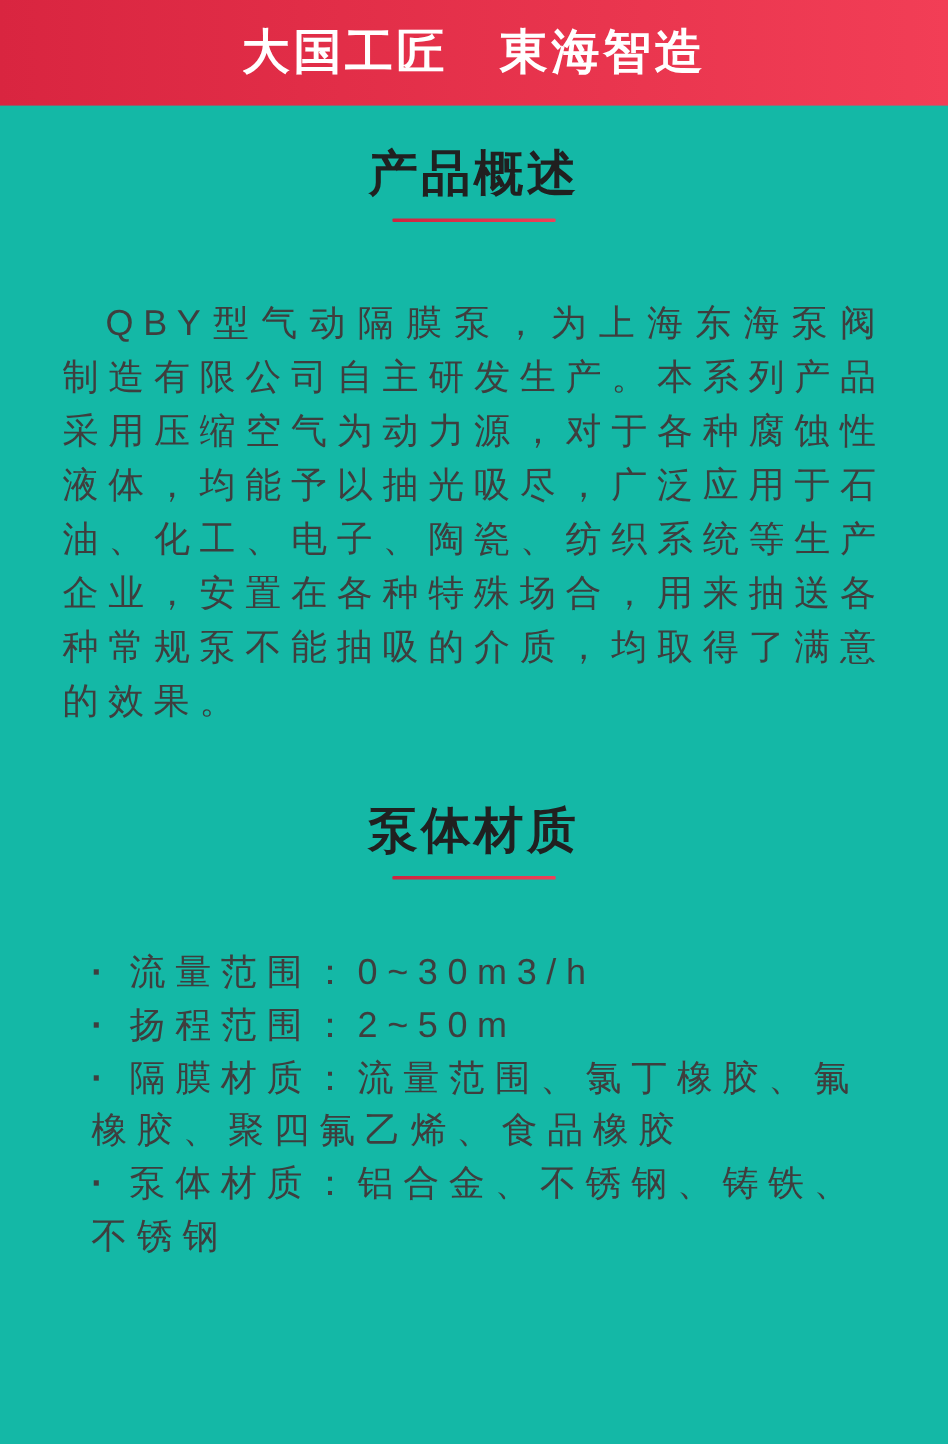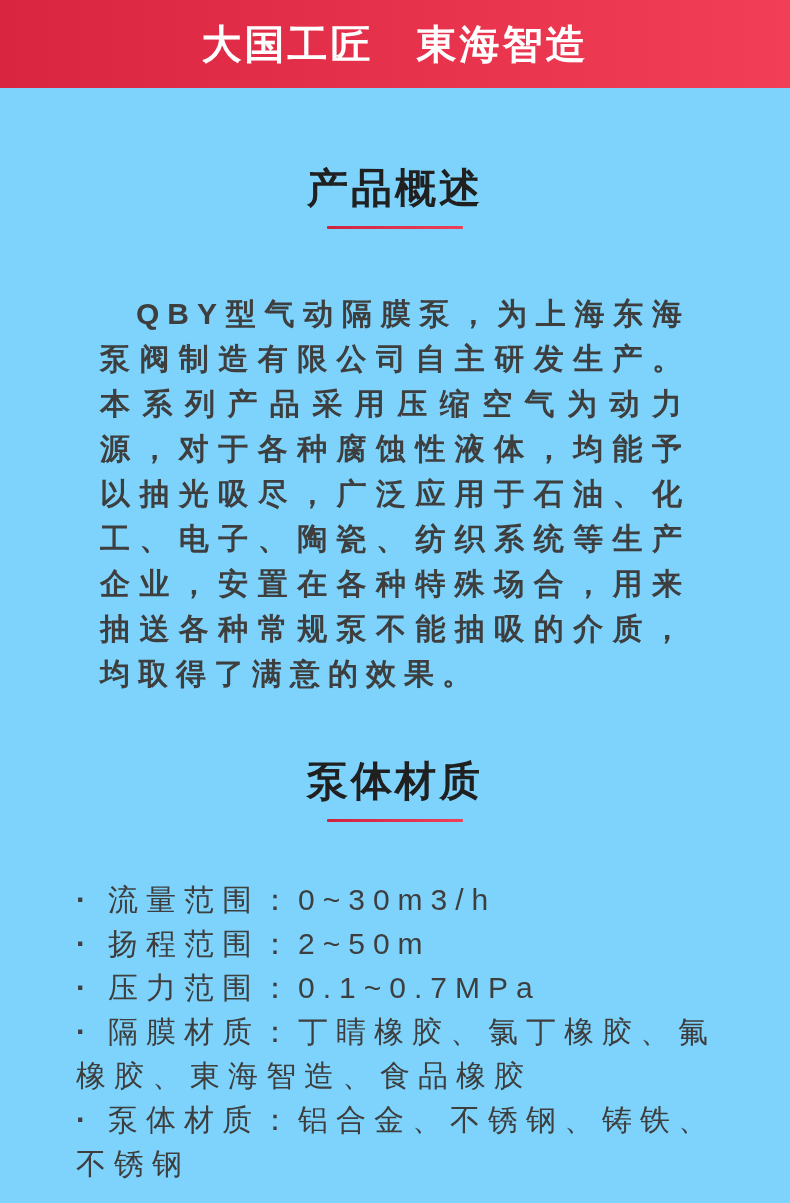--- a/index.html
+++ b/index.html
@@ -1,68 +1,68 @@
 <!DOCTYPE html>
 <html style="--banner-left: #d92540; --banner-right: #f23e56; --underline-left: #cf2440; --underline-right: #ef4058; --title: #202020; --text: #3e3e3e;"><head>
 <meta charset="utf-8">
 <style>
   html, body { margin: 0; padding: 0; background: #ffffff; }
   body {
     width: 790px; height: 1203px; overflow: hidden;
     font-family: "Liberation Sans", sans-serif;
     -webkit-font-smoothing: antialiased;
   }
-  .page { width: 790px; height: 1203px; background: #7dd3fc; position: relative; }
+  .page { width: 790px; height: 1203px; background: #14b8a6; position: relative; }
 
   
   .banner {
     width: 790px; height: 88px;
     background: linear-gradient(90deg, var(--banner-left, #d92540), var(--banner-right, #f23e56));
     display: flex; align-items: center; justify-content: center;
   }
   .banner-title {
     margin: 0;
     color: #ffffff;
     font-size: 40px;
     font-weight: 700;
     letter-spacing: 3px;
     line-height: 1;
     white-space: nowrap;
   }
 
   
-  .section-overview { margin-top: 76px; }
+  .section-overview { margin-top: 32px; }
   .section-conditions { margin-top: 61px; }
   .sec-title {
     margin: 0;
     text-align: center;
     color: var(--title, #202020);
     font-size: 41px;
     font-weight: 700;
     letter-spacing: 3px;
     line-height: 48px;
   }
   .sec-underline {
     width: 136px; height: 3px;
     margin: 14px auto 0 auto;
     background: linear-gradient(90deg, var(--underline-left, #cf2440), var(--underline-right, #ef4058));
     border-radius: 1px;
   }
 
   
   .para {
     margin: 62px 0 0 0;
-    padding: 0 100px;
+    padding: 0 52px;
     color: var(--text, #3e3e3e);
     font-size: 30px;
     line-height: 45px;
     letter-spacing: 8px;
     text-align: justify;
     text-indent: 36px;
-    font-weight: 700;
+    font-weight: 400;
   }
 
   
   .cond-list {
     margin-top: 56px;
     padding: 0 72px 0 76px;
     color: var(--text, #3e3e3e);
     font-size: 30px;
     line-height: 44px;
     letter-spacing: 8px;
@@ -95,24 +95,21 @@
     <div class="sec-underline"></div>
 
     <div class="cond-list">
       <div class="cond-item">
         <span class="cond-bullet">·</span><span class="cond-text">流量范围：0~30m3/h</span>
       </div>
       <div class="cond-item">
         <span class="cond-bullet">·</span><span class="cond-text">扬程范围：2~50m</span>
       </div>
       <div class="cond-item">
-        <span class="cond-bullet">·</span><span class="cond-text">压力范围：0.1~0.7MPa</span>
-      </div>
-      <div class="cond-item">
-        <span class="cond-bullet">·</span><span class="cond-text">隔膜材质：丁睛橡胶、氯丁橡胶、氟橡胶、東海智造、食品橡胶</span>
+        <span class="cond-bullet">·</span><span class="cond-text">隔膜材质：流量范围、氯丁橡胶、氟橡胶、聚四氟乙烯、食品橡胶</span>
       </div>
       <div class="cond-item">
         <span class="cond-bullet">·</span><span class="cond-text">泵体材质：铝合金、不锈钢、铸铁、不锈钢</span>
       </div>
     </div>
   </section>
 
 </div>
 
 </body></html>

